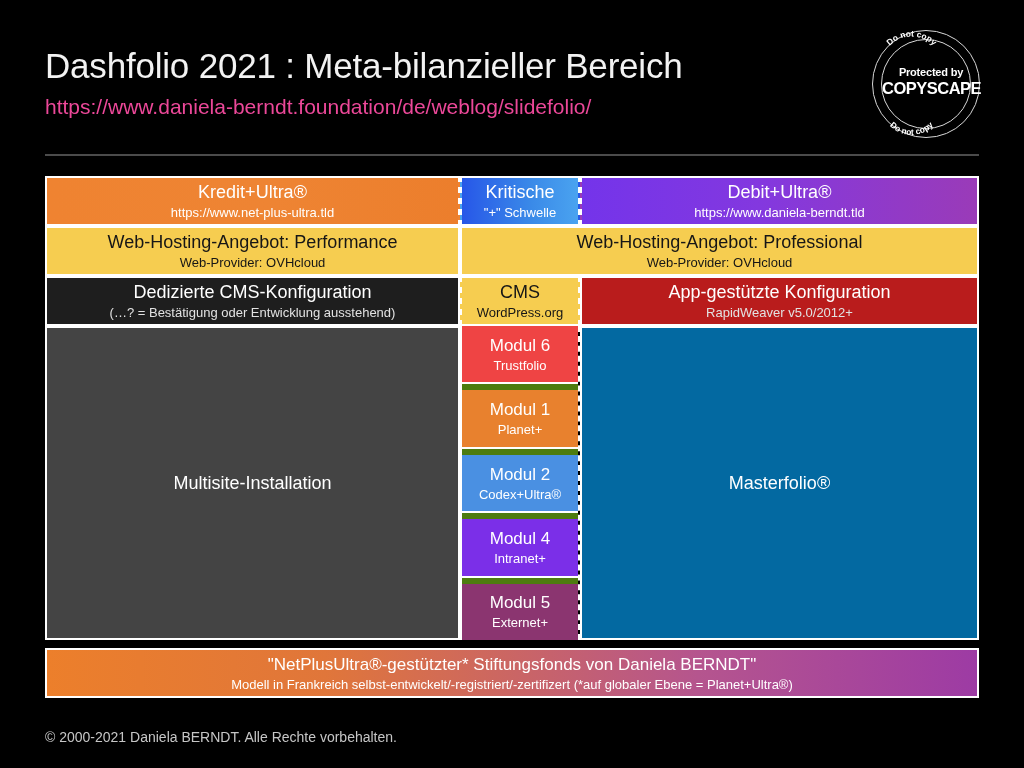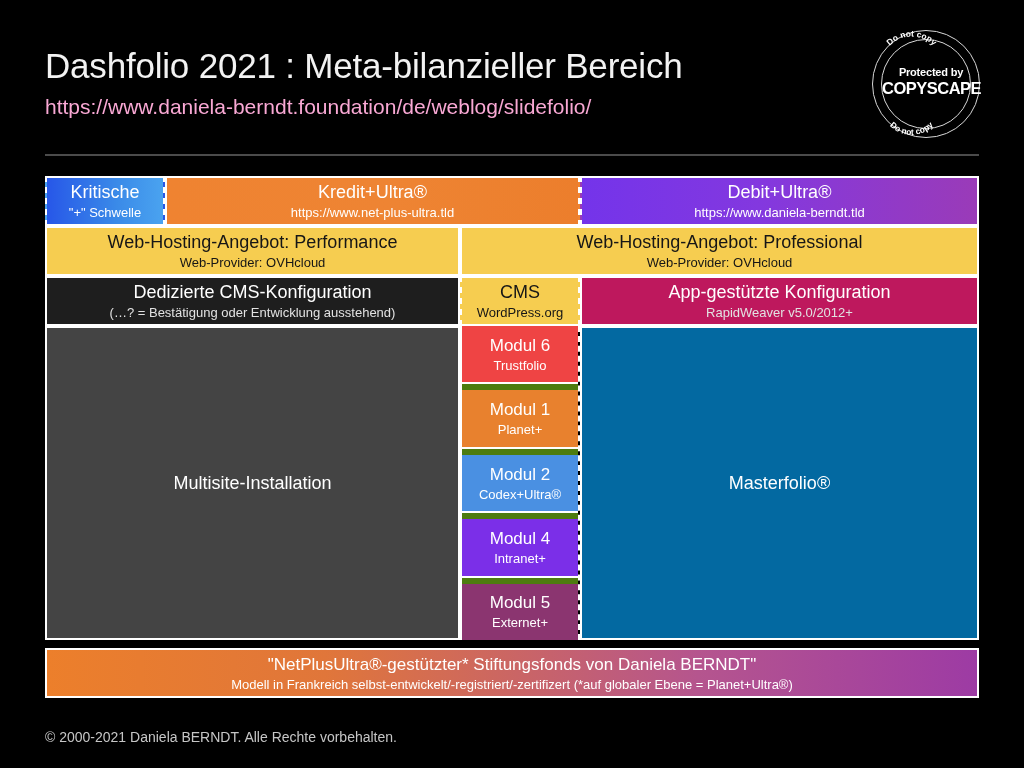--- a/index.html
+++ b/index.html
@@ -33,21 +33,21 @@
     line-height: 44px;
     color: #f2f2f2;
     font-weight: normal;
     letter-spacing: -0.2px;
     white-space: nowrap;
   }
 
   #page-url {
     font-size: 21px;
     line-height: 30px;
-    color: #f9a8d4;
+    color: #ec4899;
     font-weight: normal;
     margin-top: 4px;
     white-space: nowrap;
   }
 
   #header-rule {
     position: absolute;
     left: 45px;
     top: 154px;
     width: 934px;
@@ -173,21 +173,21 @@
   }
   #cell-cms-mid {
     width: 120px;
     background: #f6cd50;
     color: #161616;
     border-left: 2px dashed #ffffff;
     border-right: 2px dashed #ffffff;
   }
   #cell-cms-app {
     flex: 1;
-    background: #be185d;
+    background: #b91c1c;
   }
   #cell-cms-ded .t2, #cell-cms-app .t2 { color: #e2e2e2; text-align: center; }
 
   
   #row4 { height: 314px; }
   #cell-multisite {
     width: 415px;
     background: #444444;
     font-size: 18px;
   }
@@ -285,27 +285,27 @@
       <defs>
           <path id="arcBot" d="M 14,2 A 42,42 0 0 0 94,2"></path>
         </defs>
       <text><textPath href="#arcBot" startOffset="50%" text-anchor="middle">Do not copy</textPath></text>
     </svg>
   </div>
 
   <div id="grid">
 
     <div class="row" id="row1">
+      <div class="cell" id="cell-kredit">
+        <div class="t1">Kredit+Ultra®</div>
+        <div class="t2">https://www.net-plus-ultra.tld</div>
+      </div>
       <div class="cell" id="cell-kritische">
         <div class="t1">Kritische</div>
         <div class="t2">"+" Schwelle</div>
-      </div>
-      <div class="cell" id="cell-kredit">
-        <div class="t1">Kredit+Ultra®</div>
-        <div class="t2">https://www.net-plus-ultra.tld</div>
       </div>
       <div class="cell" id="cell-debit">
         <div class="t1">Debit+Ultra®</div>
         <div class="t2">https://www.daniela-berndt.tld</div>
       </div>
     </div>
 
     <div class="row" id="row2">
       <div class="cell" id="cell-hosting-perf">
         <div class="t1">Web-Hosting-Angebot: Performance</div>

